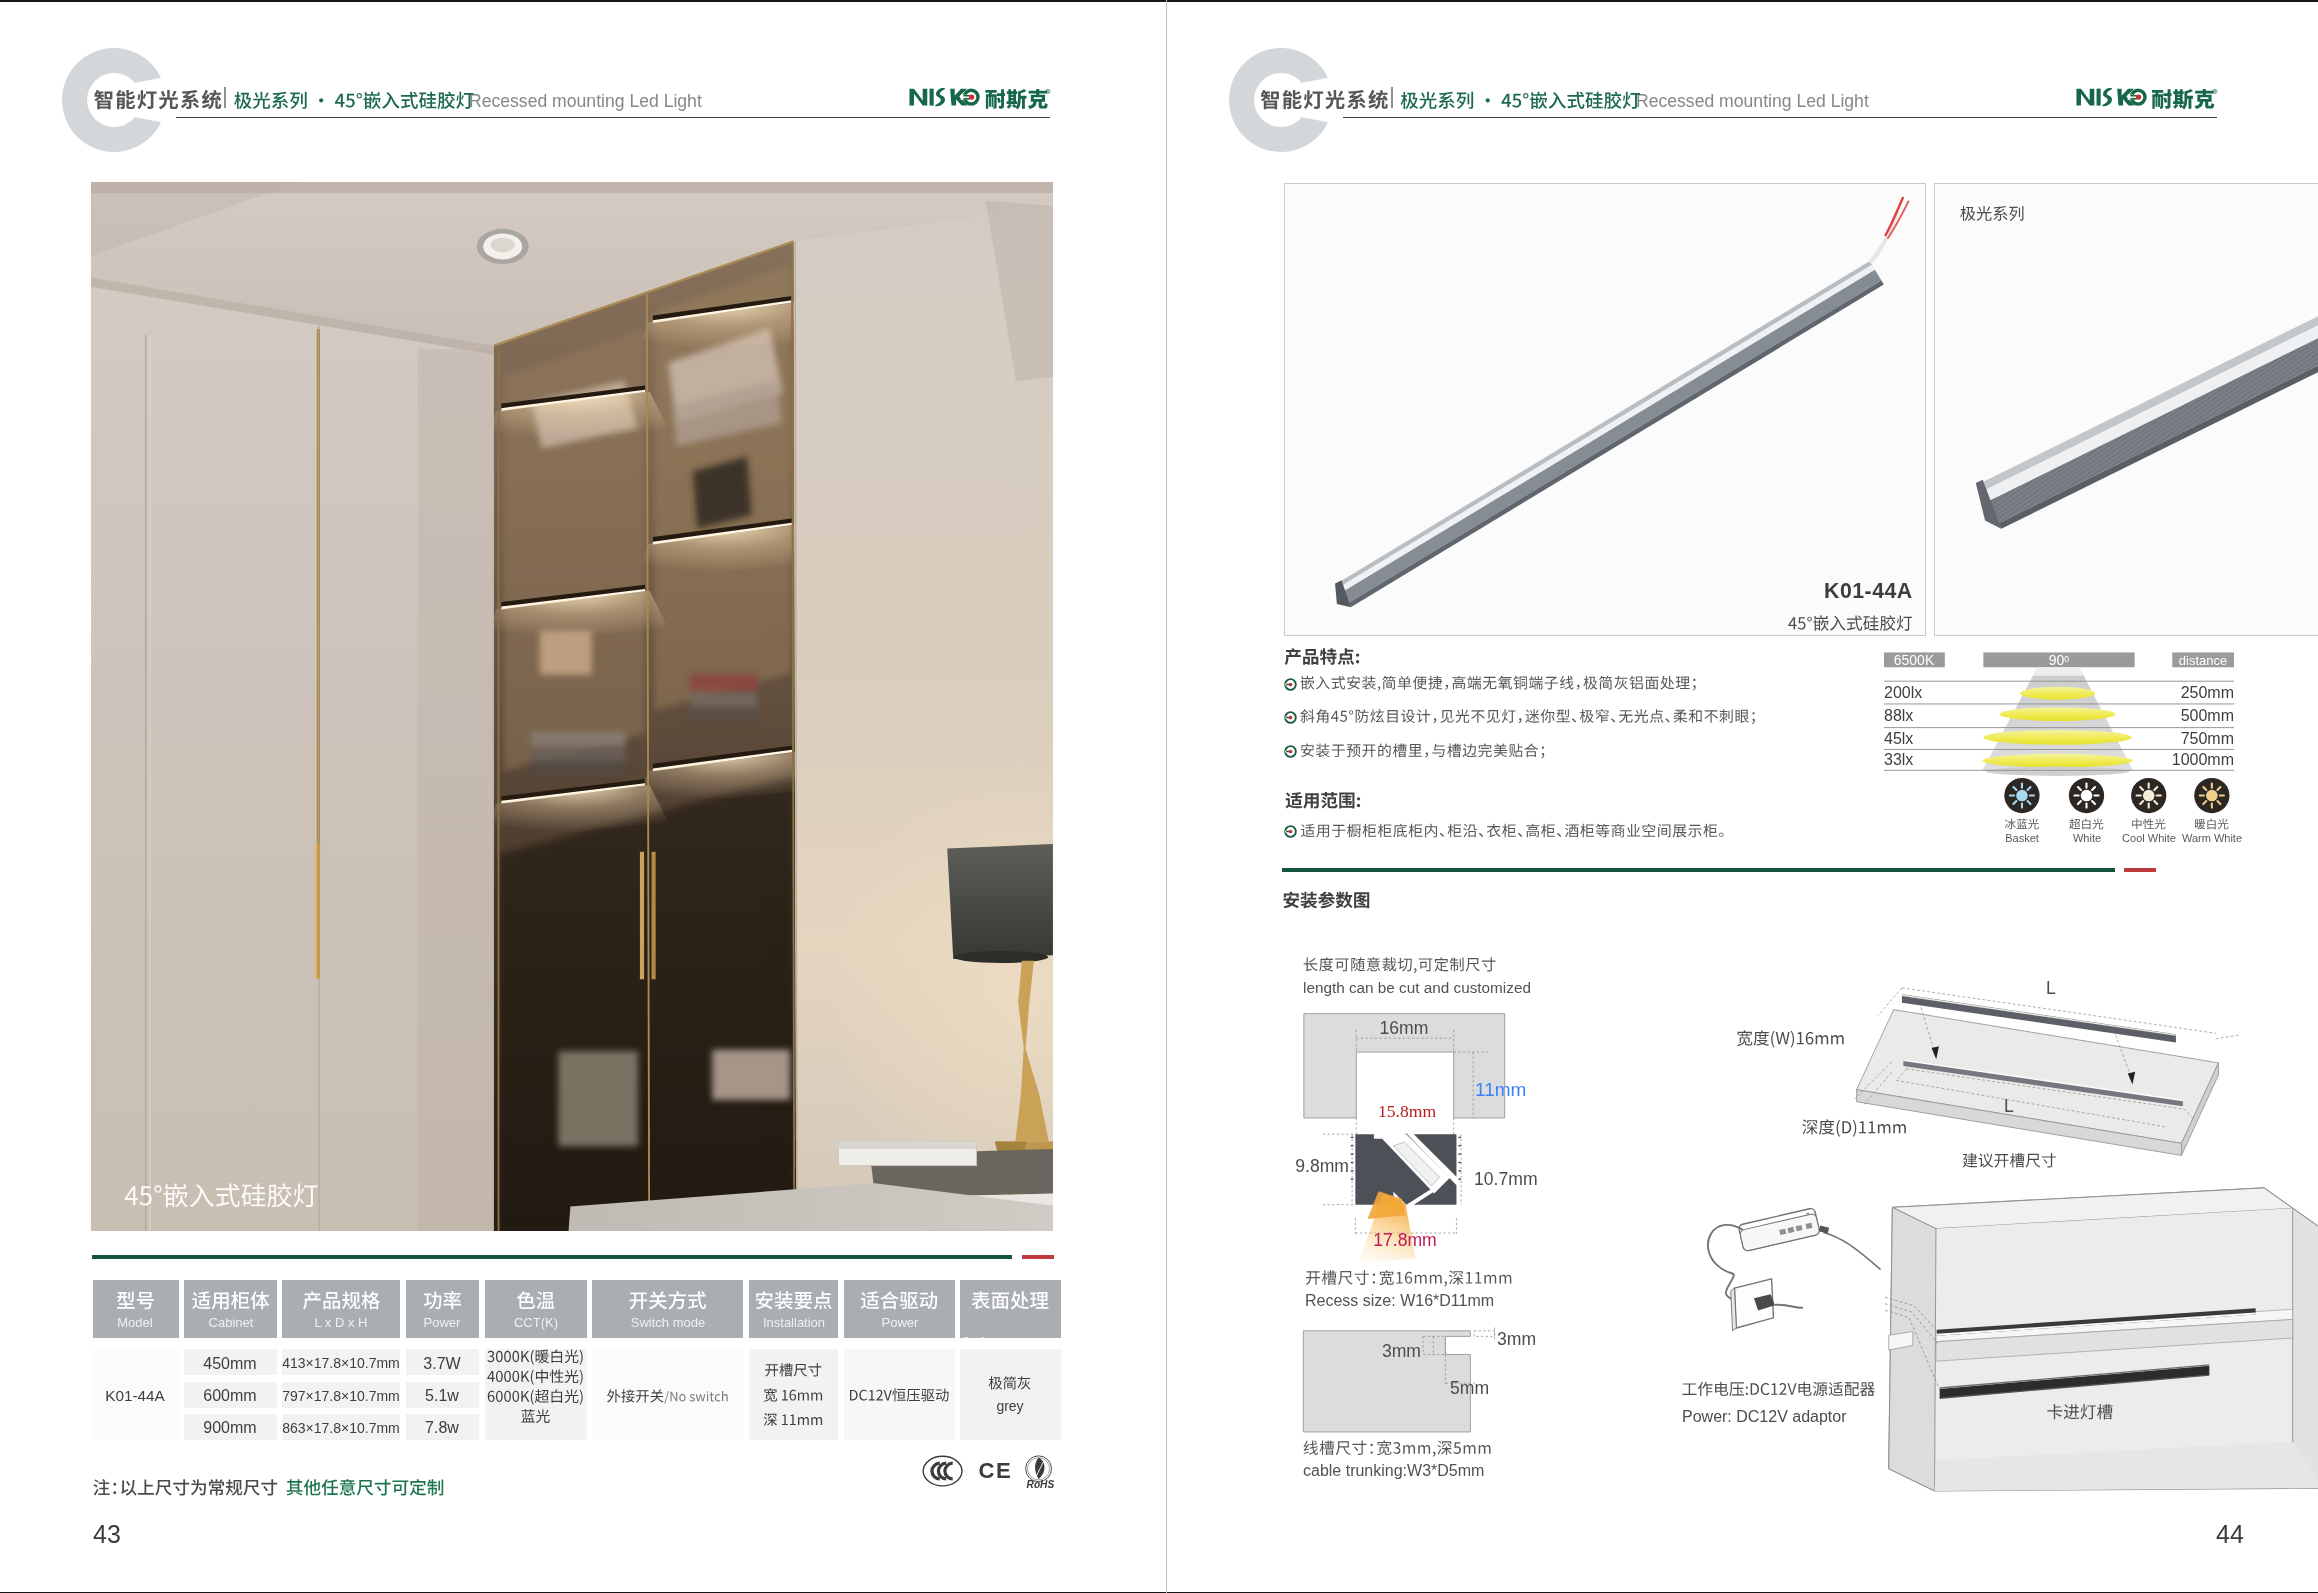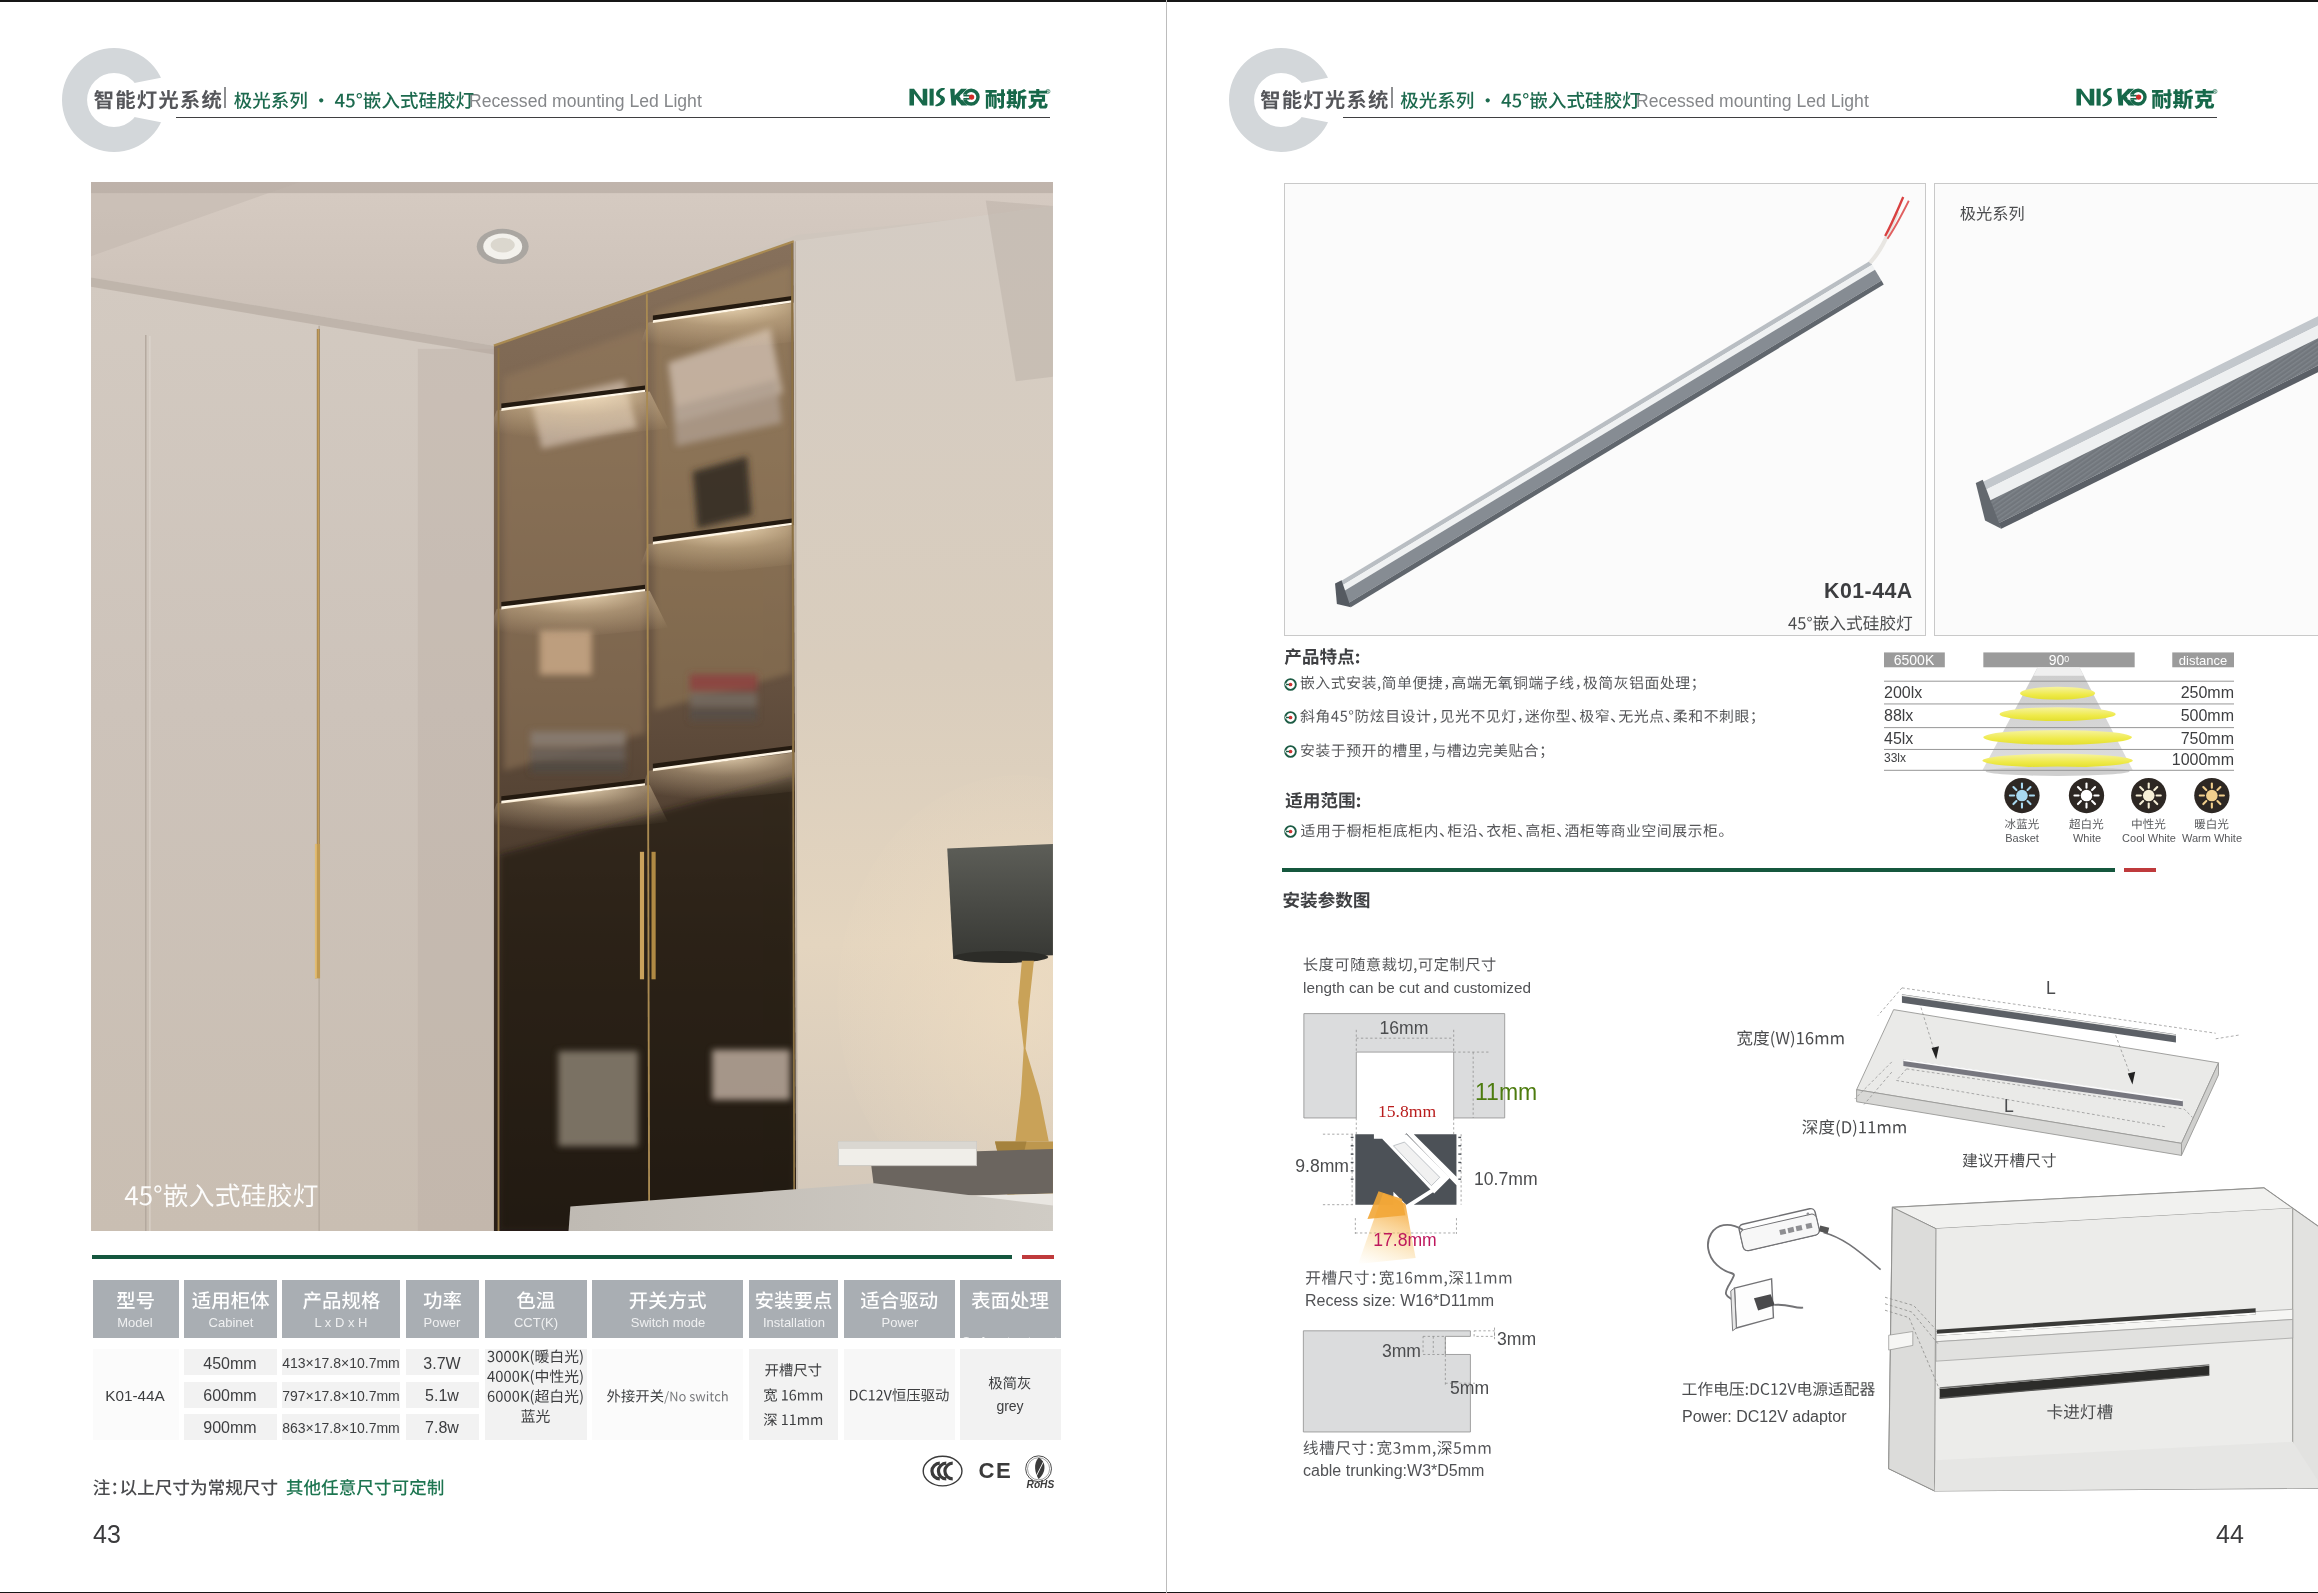--- a/index.html
+++ b/index.html
@@ -335,21 +335,21 @@
 <line x1="0" y1="261" x2="754" y2="261"></line>
 </g>
 </svg>
 </div>
 <div class="tc" style="left:1914px;top:652px;font-size:14px;color:#fff;">6500K</div>
 <div class="tc" style="left:2059px;top:652px;font-size:14px;color:#fff;">90<span style="font-size:8.8px;vertical-align:2.8px;">0</span></div>
 <div class="tc" style="left:2203px;top:653px;font-size:13px;color:#fff;">distance</div>
 <div class="t" style="left:1884px;top:684px;font-size:16px;">200lx</div>
 <div class="t" style="left:1884px;top:707px;font-size:16px;">88lx</div>
 <div class="t" style="left:1884px;top:730px;font-size:16px;">45lx</div>
-<div class="t" style="left:1884px;top:751px;font-size:12px;">33lx</div>
+<div class="t" style="left:1884px;top:751px;font-size:16px;">33lx</div>
 <div class="tr" style="left:2234px;top:684px;font-size:16px;">250mm</div>
 <div class="tr" style="left:2234px;top:707px;font-size:16px;">500mm</div>
 <div class="tr" style="left:2234px;top:730px;font-size:16px;">750mm</div>
 <div class="tr" style="left:2234px;top:751px;font-size:16px;">1000mm</div>
 
 <div class="abs" style="left:1989px;top:775px;">
 <svg width="260" height="42" viewBox="0 0 560 90">
 <g>
 <circle cx="71" cy="44" r="38" fill="#2d2723"></circle>
 <circle cx="210" cy="44" r="38" fill="#2d2723"></circle>
@@ -491,21 +491,21 @@
 <line x1="354" y1="292" x2="360" y2="292"></line>
         <line x1="354" y1="310" x2="360" y2="310"></line>
 <line x1="354" y1="328" x2="360" y2="328"></line>
         <line x1="354" y1="346" x2="360" y2="346"></line>
 <line x1="354" y1="364" x2="360" y2="364"></line>
         <line x1="354" y1="382" x2="360" y2="382"></line>
 </g>
 </svg>
 </div>
 <div class="tc" style="left:1404px;top:1018px;font-size:17.6px;color:#4b4c4e;">16mm</div>
-<div class="t" style="left:1475px;top:1079px;font-size:23px;color:#4d7c0f;">11mm</div>
+<div class="t" style="left:1475px;top:1079px;font-size:19px;color:#3b82f6;">11mm</div>
 <div class="tc" style="left:1407px;top:1101px;font-size:17.6px;color:#b91c1c;font-family:Liberation Serif, serif;">15.8mm</div>
 <div class="tr" style="left:1349px;top:1156px;font-size:17.6px;color:#4b4c4e;">9.8mm</div>
 <div class="t" style="left:1474px;top:1169px;font-size:17.6px;color:#4b4c4e;">10.7mm</div>
 <div class="tc" style="left:1405px;top:1230px;font-size:17.6px;color:#be185d;">17.8mm</div>
 
 <div class="abs" style="left:1294px;top:1322px;width:260px;height:116px;">
 <svg width="260" height="116" viewBox="0 0 560 250">
 <path d="M20,19 H380 V31 H326 V70 H380 V237 H20 Z" fill="#dbdcdd" stroke="#9b9b9b" stroke-width="2"></path>
 <g stroke="#8a8a8a" stroke-width="1.6" stroke-dasharray="5 5" fill="none">
 <rect x="388" y="19" width="44" height="12"></rect>

